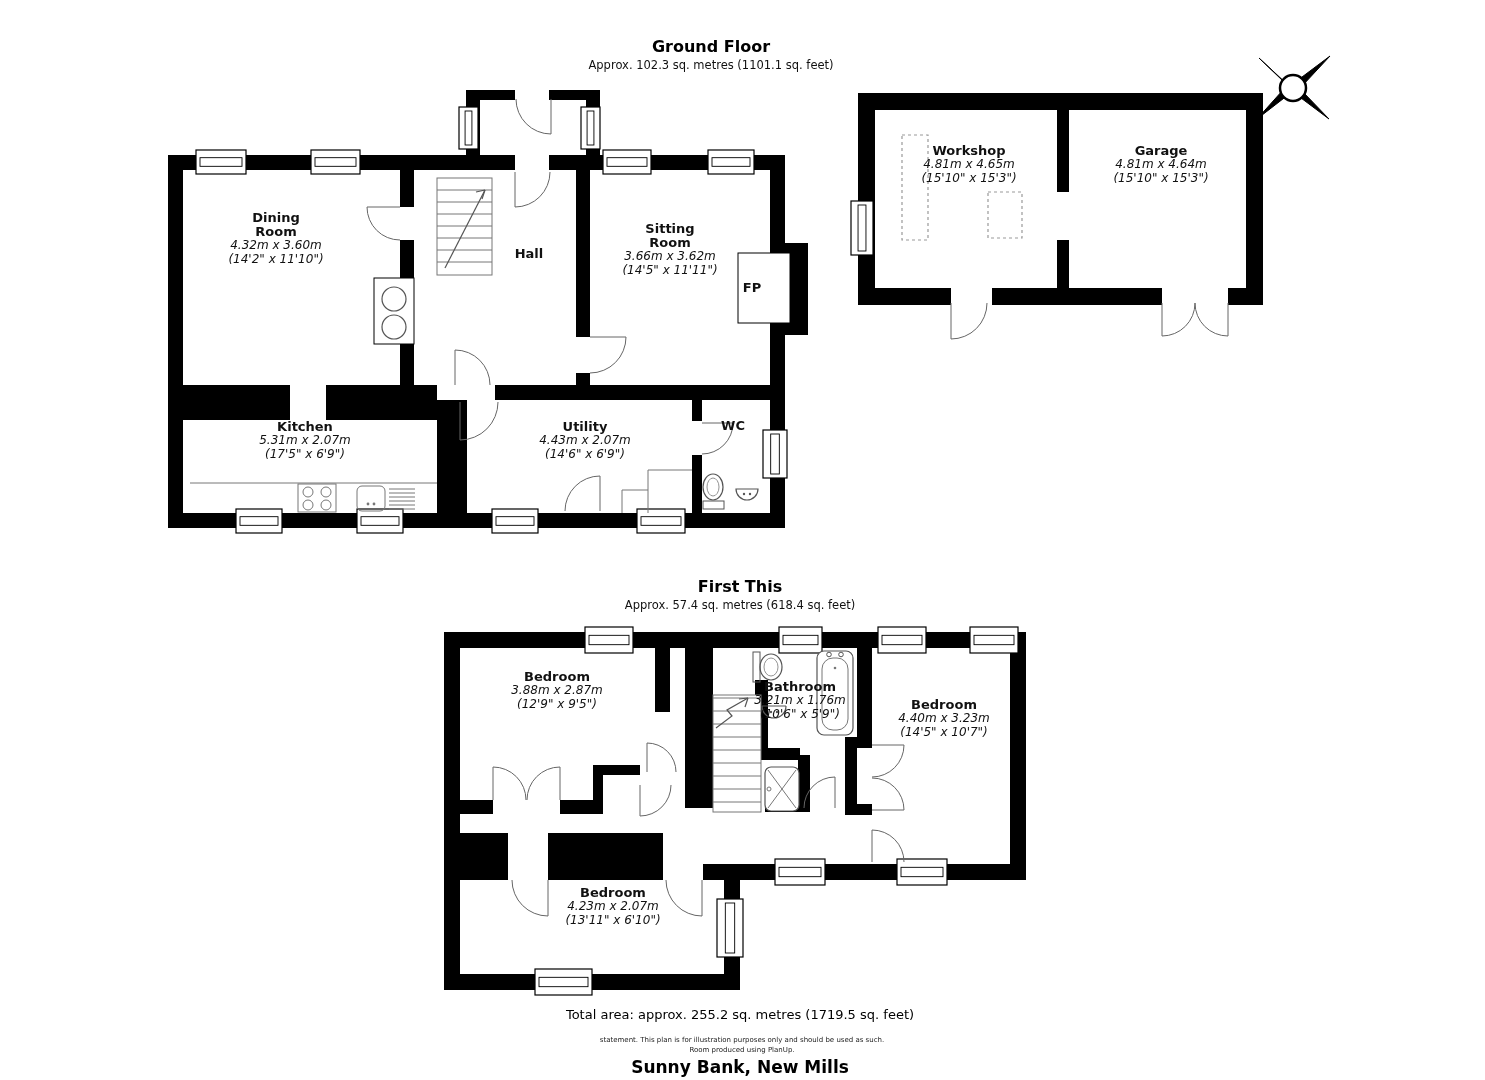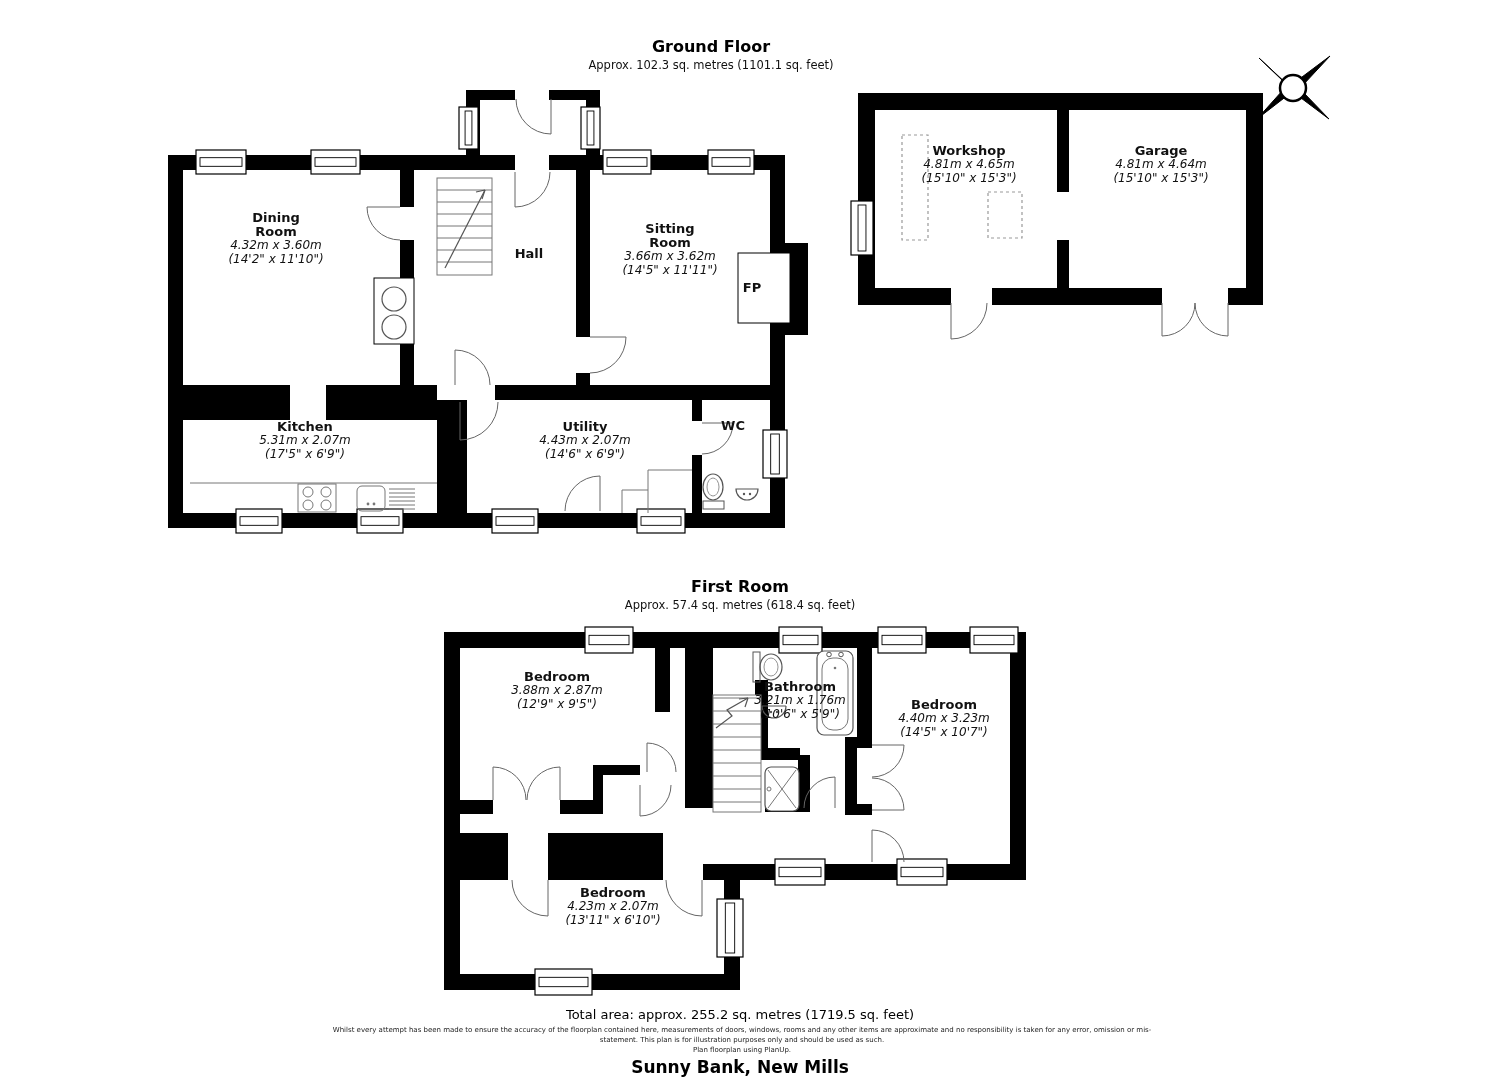--- a/index.html
+++ b/index.html
@@ -278,21 +278,21 @@
       <div class="dm">4.81m x 4.65m</div>
       <div class="dm">(15'10" x 15'3")</div>
     </div>
     <div class="lbl" style="left:1161px;top:144px">
       <div class="nm">Garage</div>
       <div class="dm">4.81m x 4.64m</div>
       <div class="dm">(15'10" x 15'3")</div>
     </div>
 
     <div class="lbl" style="left:740px;top:577px">
-      <div class="big">First Room</div>
+      <div class="big">First This</div>
     </div>
     <div class="lbl" style="left:740px;top:598px">
       <div class="sub">Approx. 57.4 sq. metres (618.4 sq. feet)</div>
     </div>
 
     <div class="lbl" style="left:557px;top:670px">
       <div class="nm">Bedroom</div>
       <div class="dm">3.88m x 2.87m</div>
       <div class="dm">(12'9" x 9'5")</div>
     </div>
@@ -306,18 +306,17 @@
       <div class="dm">4.40m x 3.23m</div>
       <div class="dm">(14'5" x 10'7")</div>
     </div>
     <div class="lbl" style="left:613px;top:886px">
       <div class="nm">Bedroom</div>
       <div class="dm">4.23m x 2.07m</div>
       <div class="dm">(13'11" x 6'10")</div>
     </div>
 
     <div class="lbl total" style="left:740px;top:1007px">Total area: approx. 255.2 sq. metres (1719.5 sq. feet)</div>
-    <div class="lbl disc" style="left:742px;top:1026px">Whilst every attempt has been made to ensure the accuracy of the floorplan contained here, measurements of doors, windows, rooms and any other items are approximate and no responsibility is taken for any error, omission or mis-</div>
     <div class="lbl disc" style="left:742px;top:1036px">statement. This plan is for illustration purposes only and should be used as such.</div>
-    <div class="lbl disc" style="left:742px;top:1046px">Plan floorplan using PlanUp.</div>
+    <div class="lbl disc" style="left:742px;top:1046px">Room produced using PlanUp.</div>
     <div class="lbl prop" style="left:740px;top:1057px">Sunny Bank, New Mills</div>
   </div>
 </div>
 
 </body></html>

